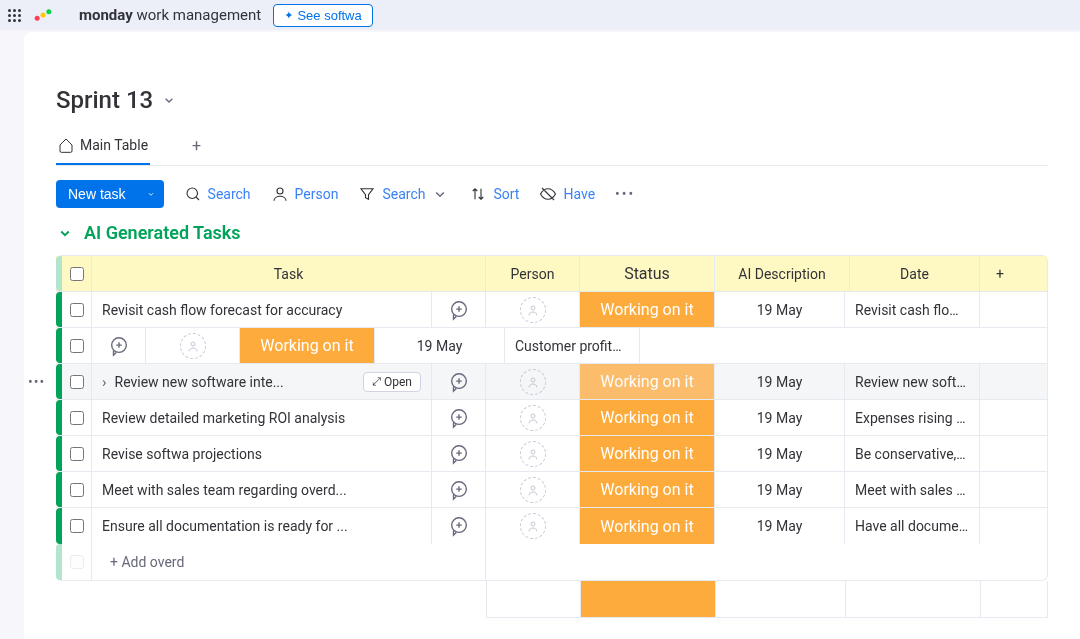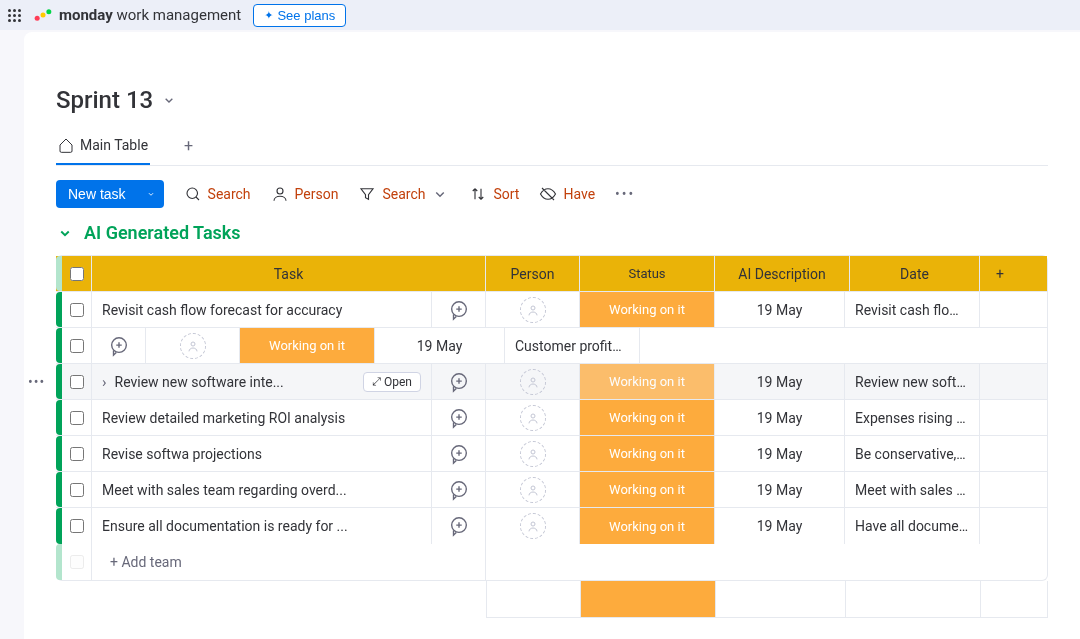--- a/index.html
+++ b/index.html
@@ -2,61 +2,61 @@
 <html><head>
 <meta charset="utf-8">
 <style>
 * { box-sizing: border-box; margin: 0; padding: 0; }
 body { font-family: -apple-system, BlinkMacSystemFont, "Segoe UI", Roboto, sans-serif; background: #f7f7fb; color: #323338; overflow-x: hidden; }
 .topbar { height: 30px; background: #eceff8; display: flex; align-items: center; padding: 0 8px; gap: 12px; }
 .apps-icon { display: grid; grid-template-columns: repeat(3, 3px); gap: 2px; }
 .apps-icon span { width: 3px; height: 3px; background: #323338; border-radius: 50%; }
 .brand { display: flex; align-items: center; gap: 6px; font-size: 15px; }
 .brand svg { width: 20px; height: 20px; }
-.brand b { font-weight: 700; }
+.brand b { font-weight: 700; margin-left: 20px; }
 .see-plans { border: 1px solid #0073ea; color: #0073ea; padding: 3px 10px; border-radius: 4px; font-size: 13px; display: flex; align-items: center; gap: 4px; background: #fff; }
 .see-plans::before { content: "✦"; font-size: 11px; }
 .main-wrap { display: flex; }
 .left-rail { width: 24px; background: #f7f7fb; }
 .content { flex: 1; background: #fff; border-top-left-radius: 8px; margin-top: 2px; min-height: 609px; position: relative; }
 .header { padding: 18px 32px 0 32px; }
 .board-title { display: flex; align-items: center; gap: 8px; margin-top: 36px; }
 .board-title h1 { font-size: 24px; font-weight: 500; }
 .chevron { color: #676879; }
-.tabs { display: flex; align-items: center; gap: 32px; margin-top: 14px; border-bottom: 1px solid #e6e9ef; }
+.tabs { display: flex; align-items: center; gap: 40px; margin-top: 14px; border-bottom: 1px solid #e6e9ef; }
 .tab { display: flex; align-items: center; gap: 6px; padding: 8px 2px 10px; font-size: 14px; cursor: pointer; position: relative; color: #323338; }
 .tab.active { border-bottom: 2px solid #0073ea; margin-bottom: -1px; }
 .tab-add { color: #676879; font-size: 16px; padding: 8px 2px 10px; }
 .toolbar { display: flex; align-items: center; gap: 20px; padding: 14px 32px; }
 .btn-primary { background: #0073ea; color: #fff; border: none; padding: 6px 12px; border-radius: 4px 0 0 4px; font-size: 14px; cursor: pointer; }
 .btn-split { display: flex; border-radius: 14px; }
 .btn-drop { background: #0073ea; border-left: 1px solid rgba(255,255,255,0.3); color: #fff; border-radius: 0 4px 4px 0; padding: 6px 8px; border: none; cursor: pointer; }
-.tool { display: flex; align-items: center; gap: 6px; color: #c2410c; font-size: 14px; cursor: pointer; }
+.tool { display: flex; align-items: center; gap: 6px; color: #3b82f6; font-size: 14px; cursor: pointer; }
 .tool svg { width: 18px; height: 18px; }
 .dots { letter-spacing: 2px; color: #676879; }
 .group { padding: 0 32px 40px; }
 .group-head { display: flex; align-items: center; gap: 10px; margin-bottom: 12px; color: #00a359; font-weight: 600; font-size: 18px; cursor: pointer; }
 .group-head.fin { color: #00c875; }
 .table { border: 1px solid #e6e9ef; border-left: none; border-radius: 6px; overflow: visible; }
 .row { display: flex; align-items: stretch; border-bottom: 1px solid #e6e9ef; min-height: 36px; position: relative; }
 .row:last-child { border-bottom: none; }
-.row.header-row { background: #eab308; }
+.row.header-row { background: #fef9c3; }
 .row.hovered { background: #f5f6f8; }
 .row.hovered .cell.status { opacity: 0.75; }
 .accent { width: 6px; background: #00a359; border-radius: 4px 0 0 4px; flex-shrink: 0; }
 .header-row .accent, .add-row .accent { background: #b3e5cd; }
 .checkbox-cell { width: 30px; display: flex; align-items: center; justify-content: center; border-right: 1px solid #e6e9ef; }
 .checkbox-cell input { width: 14px; height: 14px; }
 .cell { display: flex; align-items: center; padding: 0 10px; border-right: 1px solid #e6e9ef; font-size: 14px; color: #323338; position: relative; }
 .cell.task { width: 340px; }
 .cell.task-content { gap: 6px; justify-content: flex-end; }
 .task-text { white-space: nowrap; overflow: hidden; text-overflow: ellipsis; flex: 1; }
 .cell.conv { width: 54px; justify-content: center; }
 .cell.person { width: 94px; justify-content: center; }
-.cell.status { width: 135px; justify-content: center; color: #fff; font-size: 13px; }
+.cell.status { width: 135px; justify-content: center; color: #fff; font-size: 16px; }
 .cell.date { width: 130px; justify-content: center; color: #323338; }
 .cell.aidesc { width: 135px; }
 .cell.plus { width: 40px; justify-content: center; color: #676879; border-right: none; }
 .header-row .cell { font-weight: 400; color: #323338; justify-content: center; }
 .header-row .cell.task { justify-content: center; width: 394px; }
 .avatar-empty { width: 26px; height: 26px; border-radius: 50%; border: 1px dashed #c3c6d4; display: flex; align-items: center; justify-content: center; }
 .avatar-empty svg { width: 16px; height: 16px; color: #c3c6d4; }
 .expand { font-size: 15px; color: #676879; margin-right: 2px; }
 .open-btn { background: #fff; border: 1px solid #d0d4e4; border-radius: 4px; padding: 2px 8px; font-size: 12px; color: #323338; display: flex; align-items: center; gap: 3px; }
 .add-row .cell { color: #676879; }
@@ -83,21 +83,21 @@
       <span></span>
   </div>
   <div class="brand">
     <svg viewBox="0 0 24 24">
         <circle cx="5" cy="16" r="3" fill="#ff3d57"></circle>
         <circle cx="12" cy="12" r="3" fill="#ffcb00"></circle>
         <circle cx="19" cy="8" r="3" fill="#00d647"></circle>
       </svg>
     <span><b>monday</b> <span>work management</span></span>
   </div>
-  <button class="see-plans">See plans</button>
+  <button class="see-plans">See softwa</button>
 </div>
 
 <div class="main-wrap">
   <div class="left-rail"></div>
   <div class="content">
     <div class="header">
       <div class="board-title">
         <h1>Sprint 13</h1>
         <svg class="chevron" width="16" height="16" viewBox="0 0 24 24">
             <path d="M7 10l5 5 5-5" stroke="currentColor" fill="none" stroke-width="2"></path>
@@ -390,21 +390,21 @@
                 <span class="aidesc-text">Have all document...</span>
               </div>
               <div class="cell plus"></div>
             </div>
           </div>
         <div class="row add-row">
           <div class="accent"></div>
           <div class="checkbox-cell">
               <input type="checkbox" disabled="" style="opacity: 0.4;">
             </div>
-          <div class="cell task">+ Add team</div>
+          <div class="cell task">+ Add overd</div>
         </div>
       </div>
       <div class="summary-row">
         <div class="cell person"></div>
         <div class="cell status"></div>
         <div class="cell date"></div>
         <div class="cell aidesc"></div>
         <div class="cell plus"></div>
       </div>
     </div>

